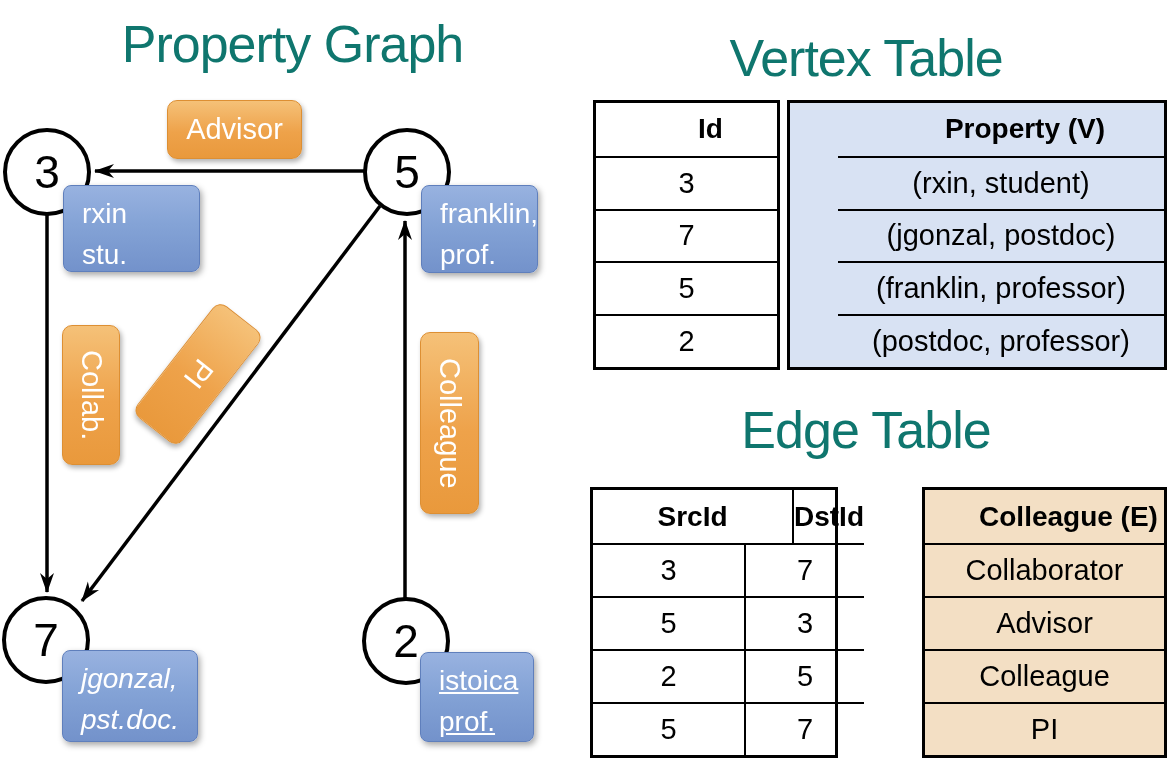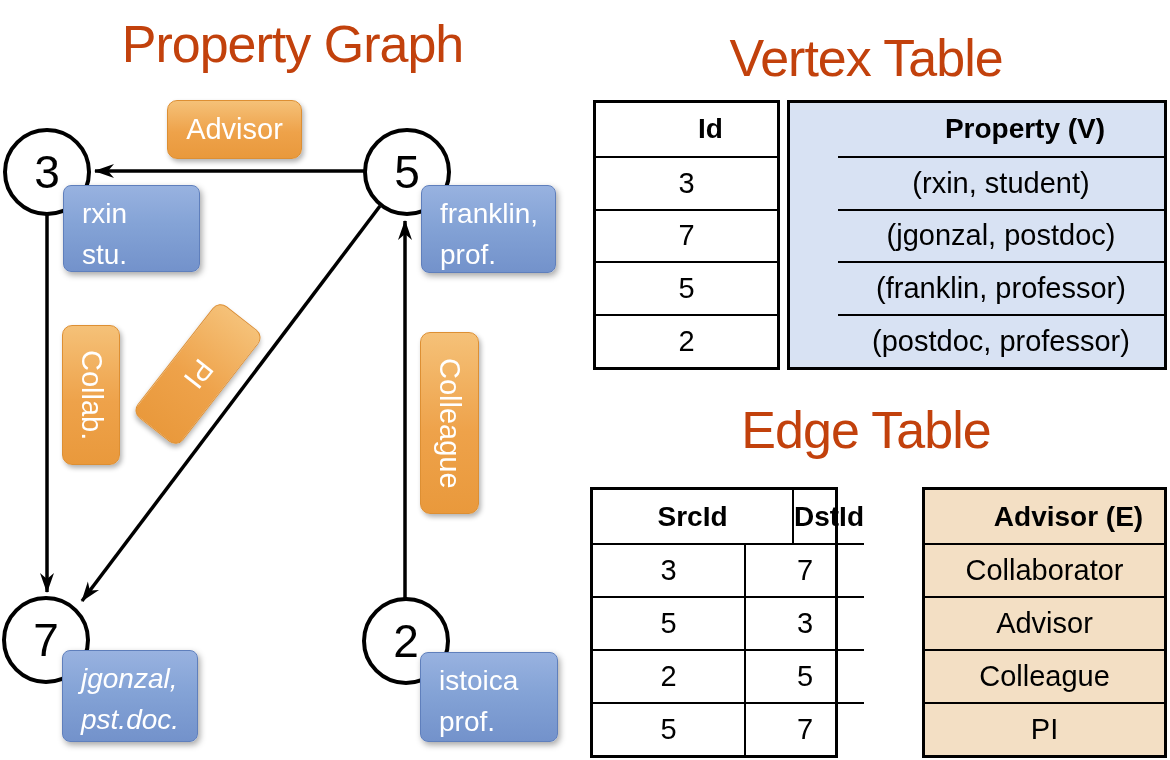--- a/index.html
+++ b/index.html
@@ -1,20 +1,20 @@
 <!DOCTYPE html>
 <html><head>
 <meta charset="utf-8">
 <style>
   html,body{margin:0;padding:0;background:#fff;}
   #stage{position:relative;width:1170px;height:760px;background:#fff;overflow:hidden;
          font-family:"Liberation Sans",sans-serif;color:#000;}
 
   .title{position:absolute;font-size:52px;font-weight:300;letter-spacing:-1px;
-         text-align:center;white-space:nowrap;color:#c2410c;}
+         text-align:center;white-space:nowrap;color:#0f766e;}
   #title-graph{left:0;top:14px;width:585px;}
   #title-vertex{left:566px;top:28px;width:600px;}
   #title-edge{left:566px;top:400px;width:600px;}
 
   
   .vertex{position:absolute;width:88px;height:88px;border:4px solid #000;border-radius:50%;
           background:#fff;box-sizing:border-box;display:flex;align-items:center;justify-content:center;
           font-size:46px;font-weight:300;z-index:2;}
 
   
@@ -83,29 +83,29 @@
     <span class="vtext">PI</span>
   </div>
   <div class="elabel" style="left:420px;top:332px;width:57px;height:180px;">
     <span class="vtext">Colleague</span>
   </div>
 
   <div class="vprop" style="left:63px;top:185px;width:137px;height:87px;">
     <div>rxin</div>
     <div>stu.</div>
   </div>
-  <div class="vprop" style="left:421px;top:185px;width:135px;height:88px;">
+  <div class="vprop" style="left:421px;top:185px;width:117px;height:88px;">
     <div>franklin,</div>
     <div>prof.</div>
   </div>
   <div class="vprop" style="left:62px;top:650px;width:136px;height:92px;font-style:italic;">
     <div>jgonzal,</div>
     <div>pst.doc.</div>
   </div>
-  <div class="vprop" style="left:420px;top:652px;width:138px;height:90px;">
+  <div class="vprop" style="left:420px;top:652px;width:114px;height:90px;text-decoration:underline;">
     <div>istoica</div>
     <div>prof.</div>
   </div>
 
   <div class="tbl" id="vtable-id">
     <div class="cell hdr first">Id</div>
     <div class="cell">3</div>
     <div class="cell">7</div>
     <div class="cell">5</div>
     <div class="cell">2</div>
@@ -126,20 +126,20 @@
     <div class="cell vdiv">7</div>
     <div class="cell">5</div>
     <div class="cell vdiv">3</div>
     <div class="cell">2</div>
     <div class="cell vdiv">5</div>
     <div class="cell">5</div>
     <div class="cell vdiv">7</div>
   </div>
 
   <div class="tbl" id="etable-prop">
-    <div class="cell hdr first">Advisor (E)</div>
+    <div class="cell hdr first">Colleague (E)</div>
     <div class="cell">Collaborator</div>
     <div class="cell">Advisor</div>
     <div class="cell">Colleague</div>
     <div class="cell">PI</div>
   </div>
 
 </div>
 
 </body></html>

